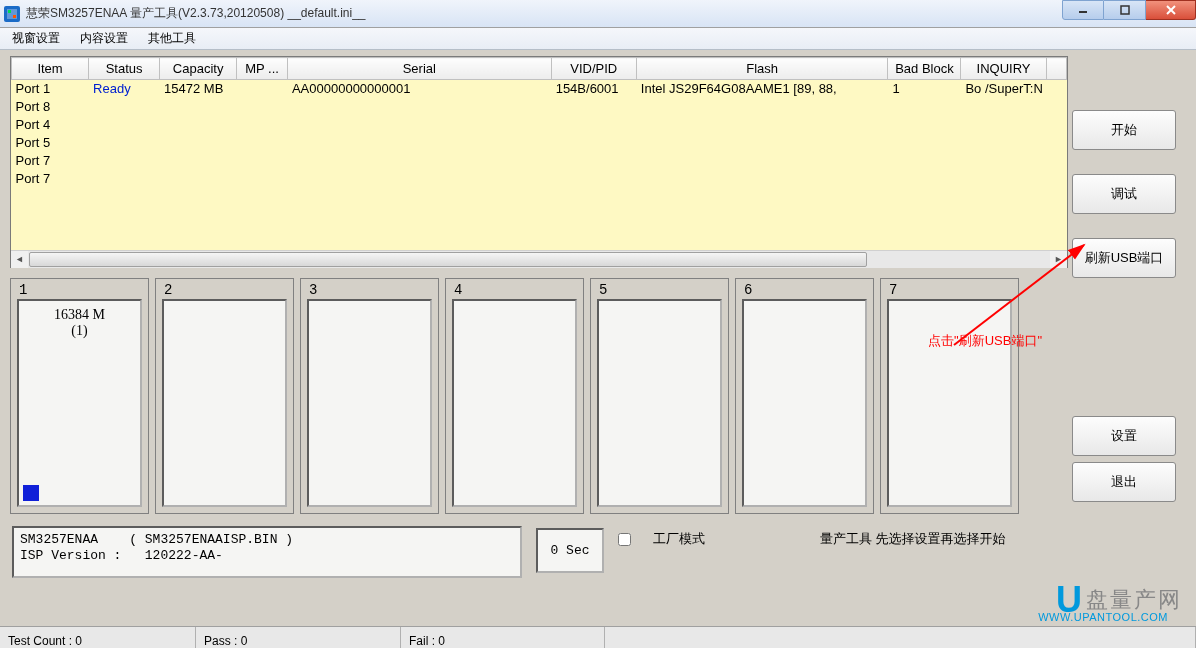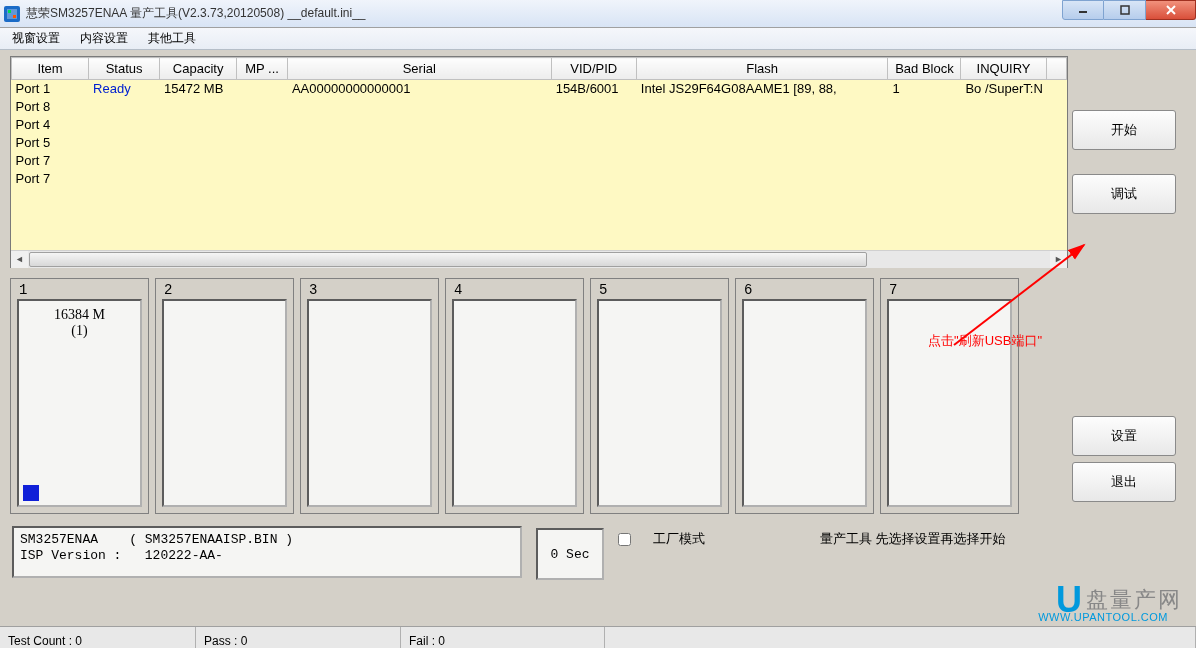--- a/index.html
+++ b/index.html
@@ -43,21 +43,21 @@
 .ports-row { position: absolute; top: 228px; left: 6px; display: flex; gap: 6px; }
 .port-panel { width: 139px; height: 236px; border: 1px solid #808080; background: #d4d0c8; position: relative; }
 .port-num { position: absolute; top: 3px; left: 8px; font-family: "Courier New", monospace; font-size: 14px; }
 .port-inner { position: absolute; top: 20px; left: 6px; right: 6px; bottom: 6px; background: #f5f5f3; border: 2px inset #b0b0b0; display: flex; flex-direction: column; align-items: center; padding-top: 6px; font-family: Liberation Serif, serif; font-size: 14px; }
 .port-inner .sz { }
 .port-inner .idx { }
 .blue-square { position: absolute; bottom: 4px; left: 4px; width: 16px; height: 16px; background: #1020d8; }
 
 
 .info-box { position: absolute; top: 476px; left: 8px; width: 510px; height: 52px; background: #f5f5f3; border: 2px inset #b0b0b0; padding: 4px 6px; font-family: "Courier New", monospace; font-size: 13px; white-space: pre; line-height: 16px; }
-.sec-box { position: absolute; top: 478px; left: 532px; width: 68px; height: 52px; background: #f5f5f3; border: 2px inset #b0b0b0; display: flex; align-items: center; justify-content: center; font-family: "Courier New", monospace; font-size: 13px; }
+.sec-box { position: absolute; top: 478px; left: 532px; width: 68px; height: 45px; background: #f5f5f3; border: 2px inset #b0b0b0; display: flex; align-items: center; justify-content: center; font-family: "Courier New", monospace; font-size: 13px; }
 .factory-check { position: absolute; top: 480px; left: 614px; display: flex; align-items: center; gap: 22px; font-size: 13px; }
 .factory-check input { width: 13px; height: 13px; }
 .usage-text { position: absolute; top: 480px; left: 816px; font-size: 13px; }
 
 
 .annotation { position: absolute; top: 282px; right: 150px; color: #ff0000; font-size: 13px; }
 .arrow-svg { position: absolute; top: 185px; left: 940px; pointer-events: none; }
 
 
 .watermark { position: absolute; bottom: 4px; right: 10px; display: flex; align-items: center; gap: 4px; }
@@ -222,20 +222,21 @@
       <div class="sb-track">
           <div class="sb-thumb"></div>
         </div>
       <div class="sb-arrow">►</div>
     </div>
   </div>
 
   <div class="right-buttons">
     <button class="btn">开始</button>
     <button class="btn">调试</button>
+    <button class="btn">刷新USB端口</button>
   </div>
   <div class="right-buttons2">
     <button class="btn">设置</button>
     <button class="btn">退出</button>
   </div>
 
   <div class="ports-row" id="ports-row">
       <div class="port-panel">
         <div class="port-num">1</div>
         <div class="port-inner">

